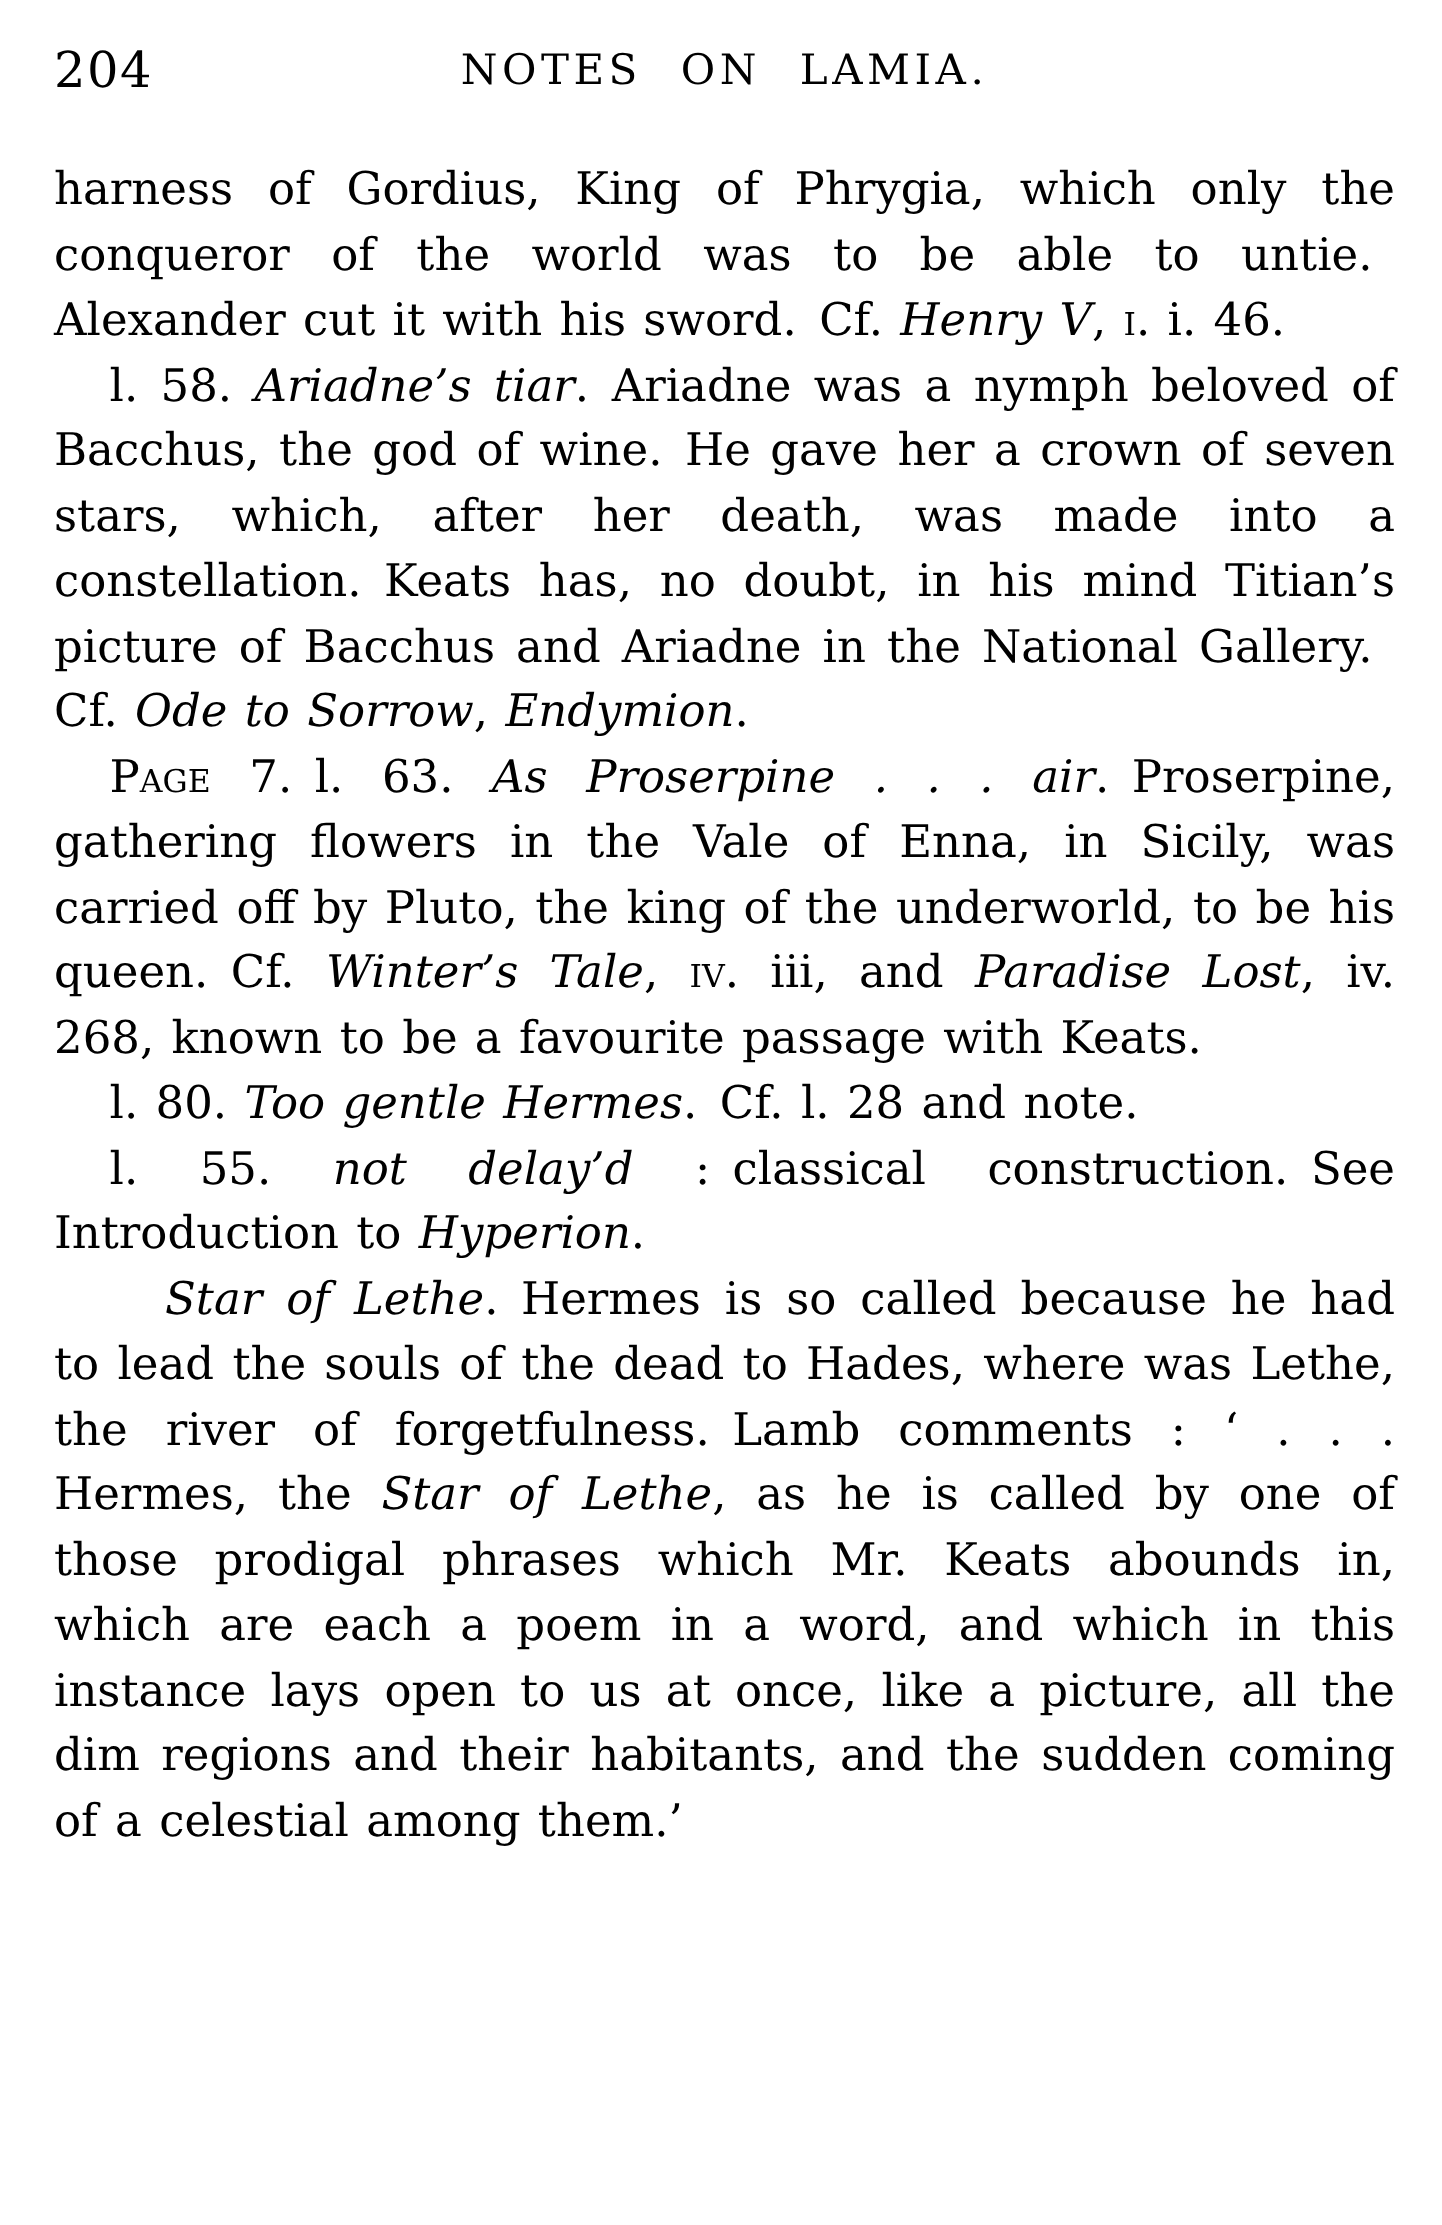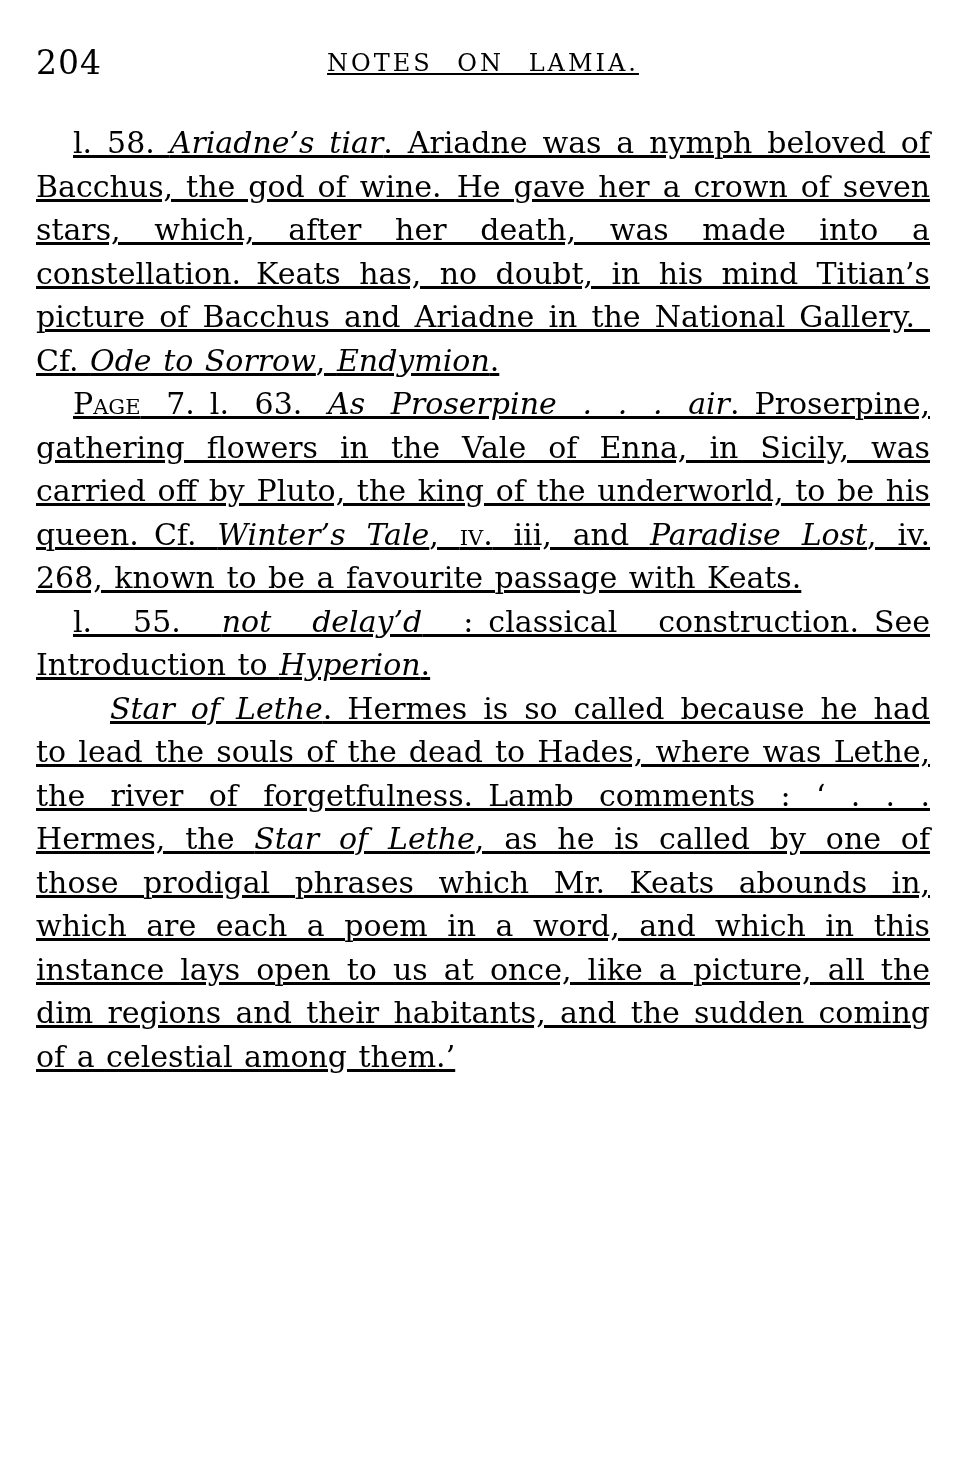--- a/index.html
+++ b/index.html
@@ -8,41 +8,40 @@
     background: #ffffff;
   }
   .page {
     position: relative;
     width: 961px;
     height: 1483px;
     background: #ffffff;
     color: #000000;
     font-family: "DejaVu Serif", serif;
     box-sizing: border-box;
-    padding: 44px 31px 0 36px;
+    padding: 28px 31px 0 36px;
     overflow: hidden;
-    text-decoration: underline;
   }
   .page-header {
     position: relative;
     height: 38px;
     margin-bottom: 39px;
   }
   .page-number {
     position: absolute;
     left: 0;
     top: 0;
     font-size: 33px;
     line-height: 38px;
     letter-spacing: 1px;
   }
   .running-title {
     display: block;
     text-align: center;
-    font-size: 24px;
+    font-size: 28px;
     line-height: 38px;
     letter-spacing: 3px;
     word-spacing: 14px;
   }
   .page-body p.para {
     margin: 0;
     font-size: 30px;
     line-height: 43.5px;
     text-align: justify;
     word-spacing: 2px;
@@ -56,18 +55,20 @@
 </style>
 </head>
 <body>
 
 <div class="page">
   <header class="page-header">
     <span class="page-number">204</span>
     <span class="running-title">NOTES ON LAMIA.</span>
   </header>
   <main class="page-body">
+      <p class="para indent-none"><span>harness of Gordius, King of Phrygia, which only the conqueror of the world was to be able to untie. Alexander cut it with his sword. Cf. </span><span class="it">Henry V</span><span>, </span><span class="sc">I.</span><span> i. 46.</span></p>
       <p class="para indent-std"><span>l. 58. </span><span class="it">Ariadne’s tiar</span><span>. Ariadne was a nymph beloved of Bacchus, the god of wine. He gave her a crown of seven stars, which, after her death, was made into a constellation. Keats has, no doubt, in his mind Titian’s picture of Bacchus and Ariadne in the National Gallery. Cf. </span><span class="it">Ode to Sorrow</span><span>, </span><span class="it">Endymion</span><span>.</span></p>
       <p class="para indent-std"><span class="pc">Page</span><span> 7. l. 63. </span><span class="it">As Proserpine . . . air</span><span>. Proserpine, gathering flowers in the Vale of Enna, in Sicily, was carried off by Pluto, the king of the underworld, to be his queen. Cf. </span><span class="it">Winter’s Tale</span><span>, </span><span class="sc">IV.</span><span> iii, and </span><span class="it">Paradise Lost</span><span>, iv. 268, known to be a favourite passage with Keats.</span></p>
+      <p class="para indent-std"><span>l. 80. </span><span class="it">Too gentle Hermes</span><span>. Cf. l. 28 and note.</span></p>
       <p class="para indent-std"><span>l. 55. </span><span class="it">not delay’d</span><span> : classical construction. See Introduction to </span><span class="it">Hyperion</span><span>.</span></p>
       <p class="para indent-deep"><span class="it">Star of Lethe</span><span>. Hermes is so called because he had to lead the souls of the dead to Hades, where was Lethe, the river of forgetfulness. Lamb comments : ‘ . . . Hermes, the </span><span class="it">Star of Lethe</span><span>, as he is called by one of those prodigal phrases which Mr. Keats abounds in, which are each a poem in a word, and which in this instance lays open to us at once, like a picture, all the dim regions and their habitants, and the sudden coming of a celestial among them.’</span></p>
     </main>
 </div>
 
 </body></html>

